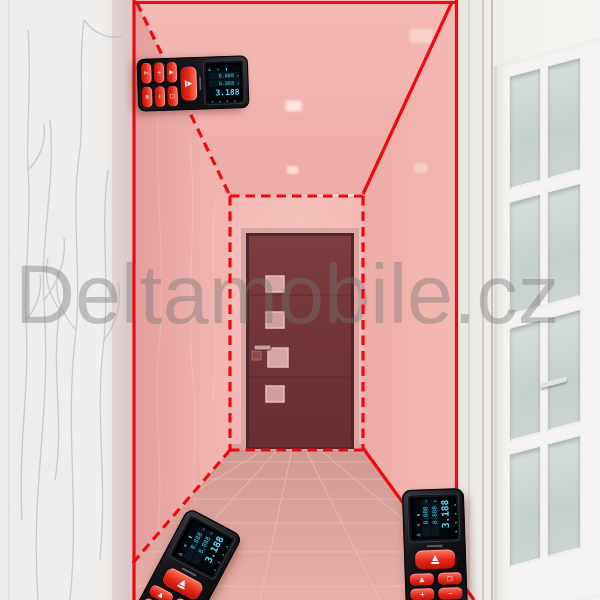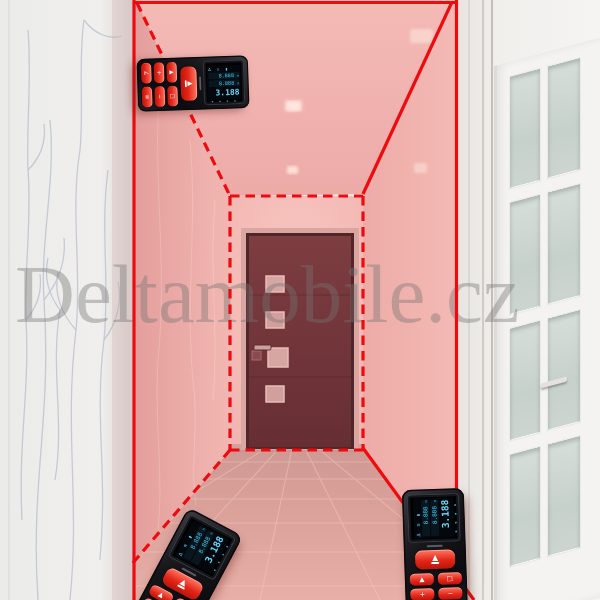--- a/index.html
+++ b/index.html
@@ -3,21 +3,21 @@
 <meta charset="utf-8">
 <style>
   html,body{margin:0;padding:0;}
   body{width:600px;height:600px;overflow:hidden;position:relative;
        font-family:"DejaVu Sans", sans-serif;background:#ececea;}
   .abs{position:absolute;}
   
   #scene{position:absolute;left:0;top:0;z-index:1;}
   #watermark{position:absolute;left:15px;top:253px;z-index:3;font-size:83px;line-height:1;
              color:#757575;opacity:.4;letter-spacing:0;white-space:nowrap;pointer-events:none;
-             font-family:Liberation Serif, serif;}
+             font-family:Liberation Sans, sans-serif;}
   #redlines{position:absolute;left:0;top:0;z-index:4;}
   
   #right-strip{position:absolute;left:455px;top:0;width:145px;height:600px;overflow:hidden;z-index:2;
                background:linear-gradient(90deg,#e7e5e2 0%,#f1efec 30%,#f5f4f2 100%);}
   .jamb-line{position:absolute;top:0;height:600px;width:2px;}
   #fdoor{position:absolute;left:39px;top:66px;width:122px;height:560px;background:#f4f3f1;
          border-left:3px solid #dedbd6;transform:skewY(-15deg);transform-origin:left top;
          box-shadow:inset 4px 0 8px rgba(0,0,0,.07);}
   .pane{position:absolute;background:linear-gradient(180deg,#d6ded9,#c7d1cc 60%,#ccd5d0);
         border:1px solid #e9ebe7;box-shadow:inset 0 3px 4px rgba(90,100,95,.35),inset 0 -1px 0 #ffffff;}

